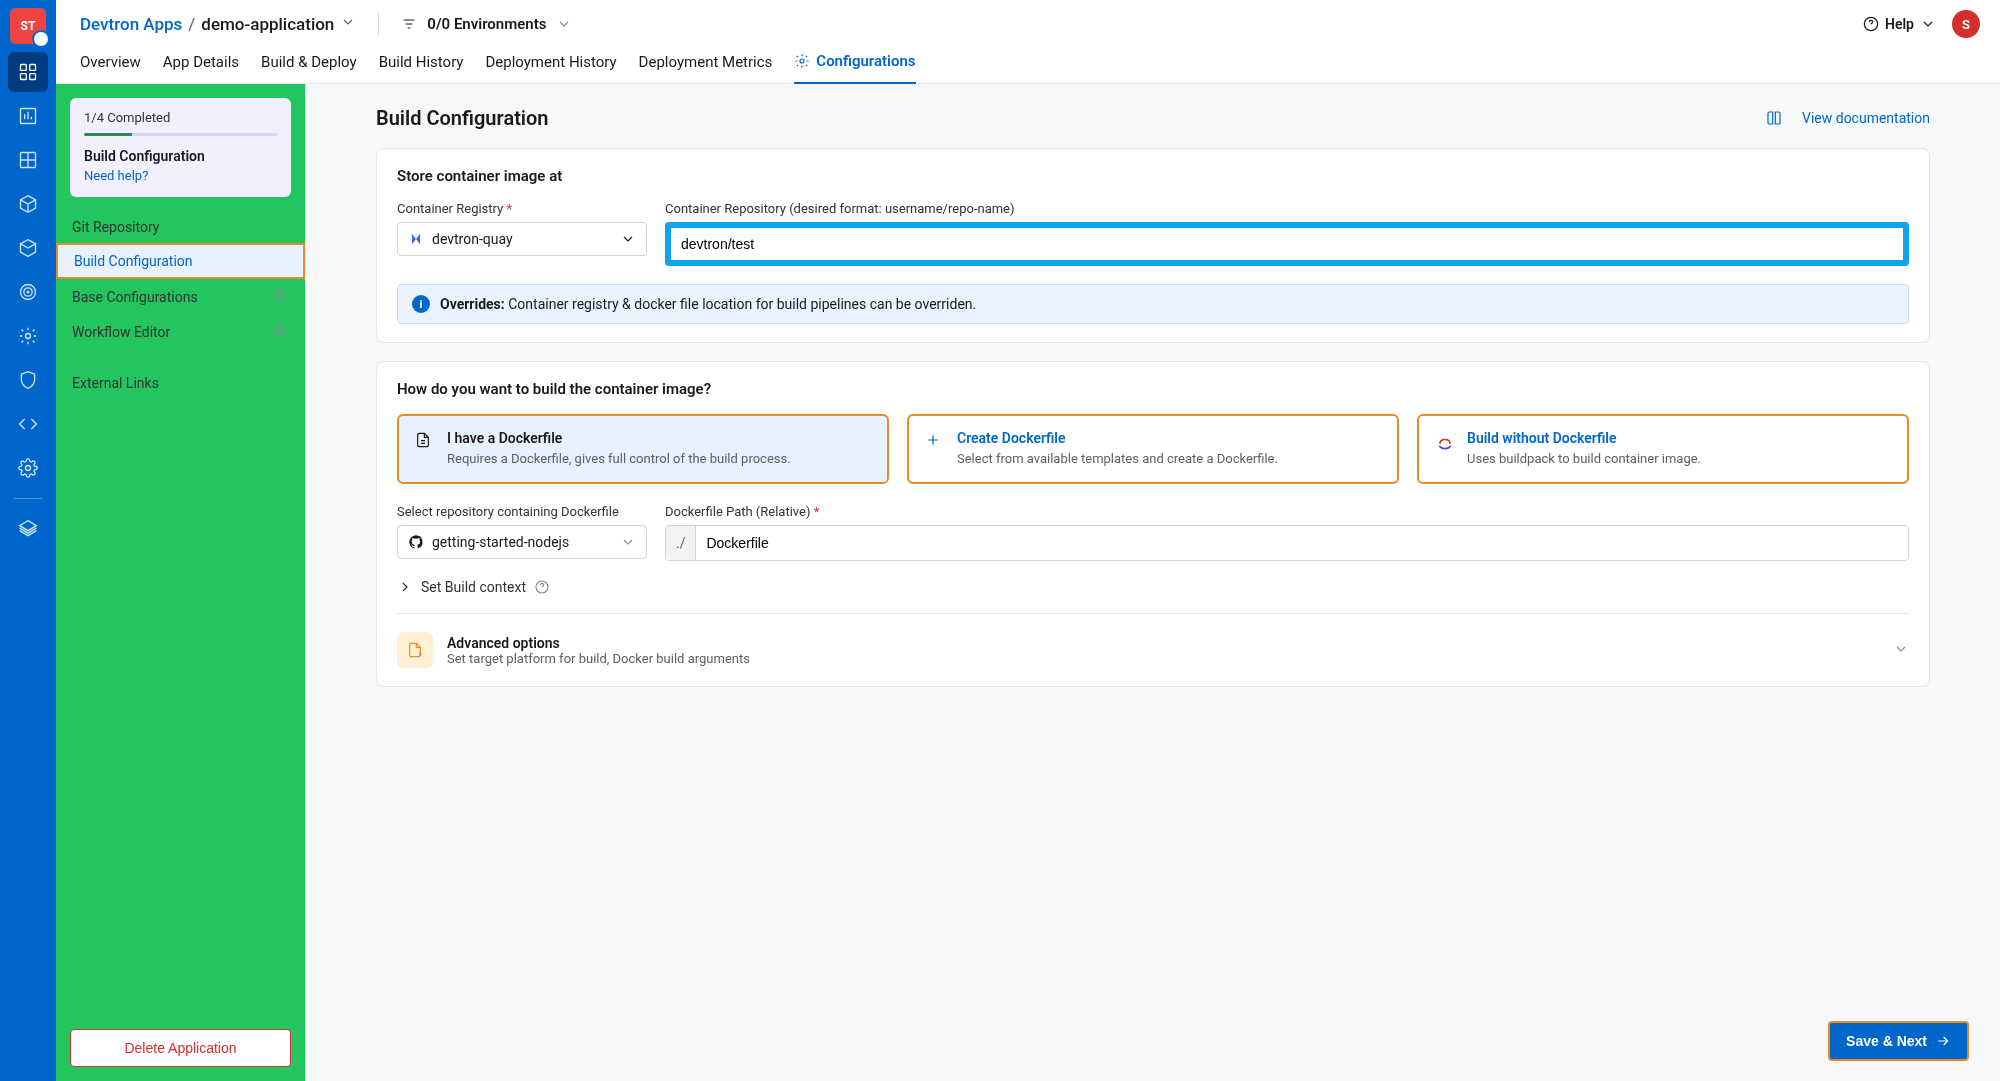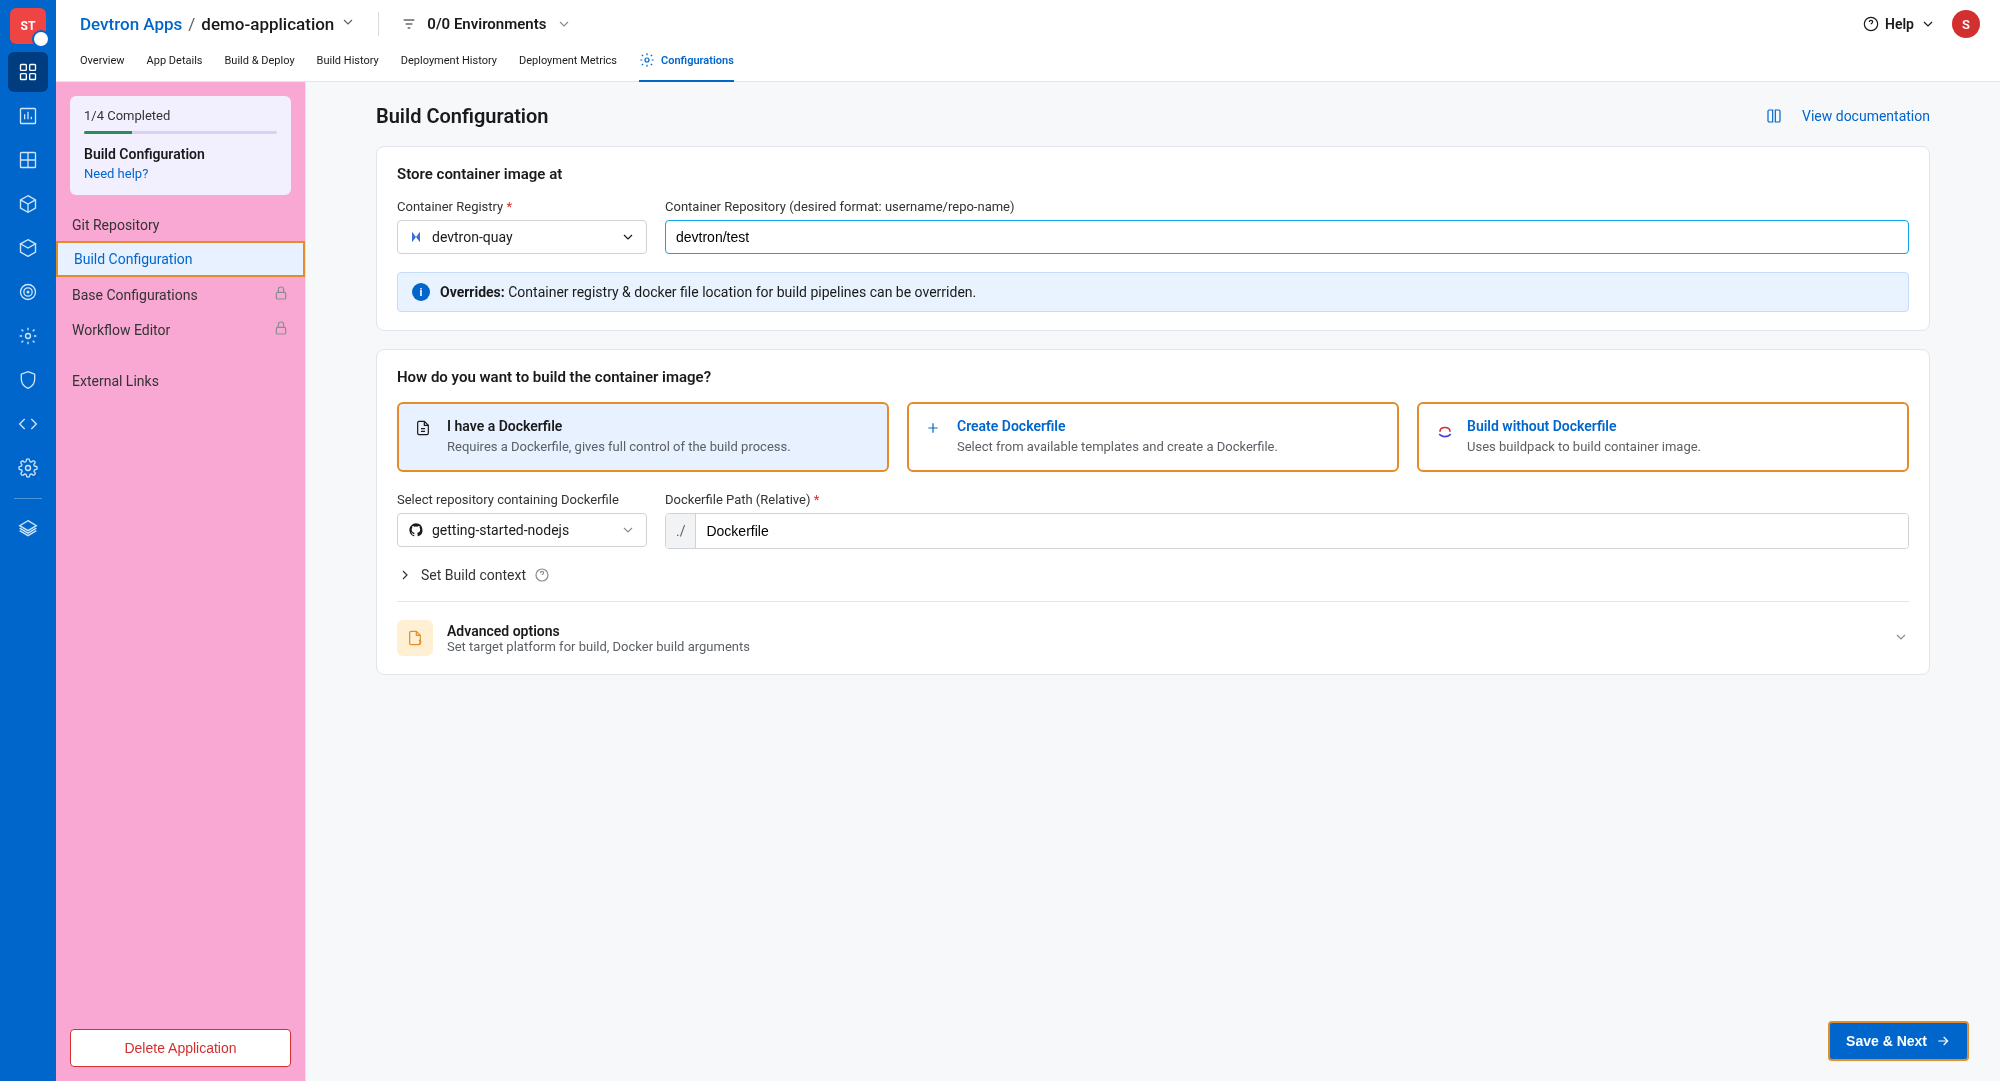--- a/index.html
+++ b/index.html
@@ -26,29 +26,29 @@
   .crumb-sep { color: #5c6066; }
   .crumb-current { color: #1a1a1a; font-weight: 500; }
   .chevy { color: #5c6066; }
   .hdr-divider { width: 1px; height: 24px; background: #d8dbdf; margin: 0 6px; }
   .env-sel { display: flex; align-items: center; gap: 10px; color: #1a1a1a; font-weight: 600; font-size: 15px; cursor: pointer; }
   .spacer { flex: 1; }
   .help { display: flex; align-items: center; gap: 6px; font-weight: 600; cursor: pointer; }
   .avatar { width: 28px; height: 28px; border-radius: 50%; background: #d32f2f; color: #fff; display: flex; align-items: center; justify-content: center; font-weight: 600; font-size: 13px; }
   
   
-  .tabs { display: flex; gap: 22px; padding: 14px 24px 0 24px; border-bottom: 1px solid #e2e5e9; font-size: 11px; }
+  .tabs { display: flex; gap: 22px; padding: 14px 24px 0 24px; border-bottom: 1px solid #e2e5e9; font-size: 15px; }
   .tab { padding-bottom: 12px; color: #1a1a1a; cursor: pointer; display: flex; align-items: center; gap: 6px; }
   .tab.active { color: #0066cc; font-weight: 600; border-bottom: 2px solid #0066cc; margin-bottom: -1px; }
   
   
   .body { flex: 1; display: flex; min-height: 0; }
   
   
-  .side { width: 250px; border-right: 1px solid #e2e5e9; display: flex; flex-direction: column; background: #f9a8d4; }
+  .side { width: 250px; border-right: 1px solid #e2e5e9; display: flex; flex-direction: column; background: #22c55e; }
   .progress-card { margin: 14px 14px 8px 14px; background: #f2efff; border-radius: 6px; padding: 12px 14px 14px 14px; }
   .progress-label { font-size: 13px; color: #333; margin-bottom: 8px; }
   .progress-bar { height: 3px; background: #d9d2f5; border-radius: 2px; margin-bottom: 12px; overflow: hidden; }
   .progress-fill { height: 100%; width: 25%; background: #2e8b57; }
   .progress-title { font-weight: 600; font-size: 14px; margin-bottom: 4px; }
   .progress-help { color: #0066cc; font-size: 13px; cursor: pointer; }
   .side-items { padding: 6px 0; }
   .side-item { padding: 8px 16px; font-size: 14px; color: #333; cursor: pointer; display: flex; align-items: center; justify-content: space-between; }
   .side-item.active { background: #e7f1ff; color: #0066cc; border: 2px solid #e48c2a; }
   .lock { color: #8a8d91; }
@@ -64,21 +64,21 @@
   .card { background: #fff; border: 1px solid #e2e5e9; border-radius: 8px; padding: 18px 20px; margin-bottom: 18px; }
   .card-title { font-weight: 600; font-size: 15px; margin-bottom: 16px; }
   
   .form-row { display: flex; gap: 18px; }
   .form-col:first-child { width: 250px; }
   .form-col:last-child { flex: 1; }
   .form-label { font-size: 13px; color: #333; margin-bottom: 6px; display: block; }
   .req { color: #d32f2f; }
   .select { display: flex; align-items: center; justify-content: space-between; border: 1px solid #cfd3d8; border-radius: 4px; padding: 8px 10px; font-size: 14px; cursor: pointer; gap: 8px; }
   .select-left { display: flex; align-items: center; gap: 8px; }
-  .input { width: 100%; border: 1px solid #0ea5e9; border-radius: 4px; padding: 8px 10px; font-size: 14px; outline: none; }
+  .input { width: 100%; border: 6px solid #0ea5e9; border-radius: 4px; padding: 8px 10px; font-size: 14px; outline: none; }
   
   .info-banner { margin-top: 18px; background: #e9f2ff; border: 1px solid #c5dcfa; border-radius: 4px; padding: 10px 14px; display: flex; align-items: center; gap: 10px; font-size: 14px; }
   .info-icon { width: 18px; height: 18px; border-radius: 50%; background: #0066cc; color: #fff; display: flex; align-items: center; justify-content: center; font-size: 11px; font-weight: 700; flex-shrink: 0; }
   
   .opts { display: flex; gap: 18px; margin-top: 14px; }
   .opt { flex: 1; border: 2px solid #e48c2a; border-radius: 6px; padding: 14px 16px; display: flex; gap: 12px; cursor: pointer; background: #fff; }
   .opt.selected { background: #e7f1ff; }
   .opt-icon { width: 20px; flex-shrink: 0; margin-top:2px;}
   .opt-title { font-weight: 600; font-size: 14px; margin-bottom: 4px; }
   .opt.selected .opt-title { color: #1a1a1a; }

